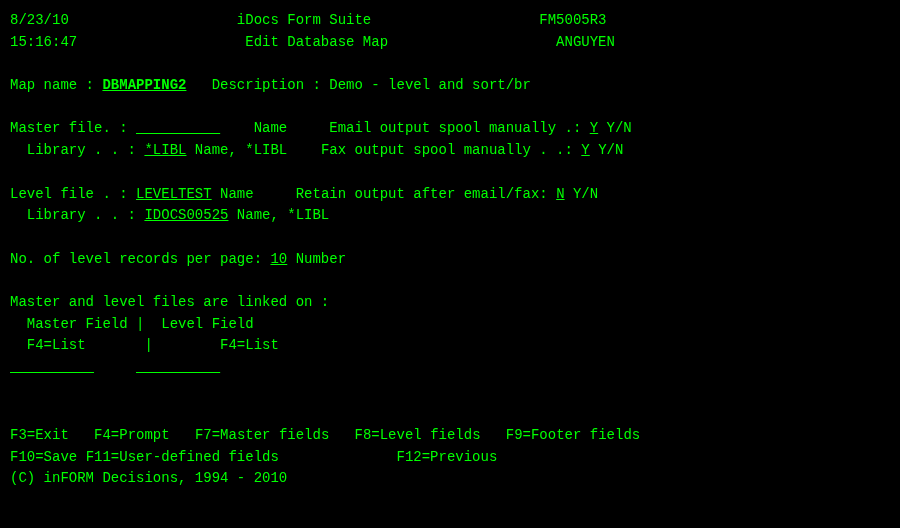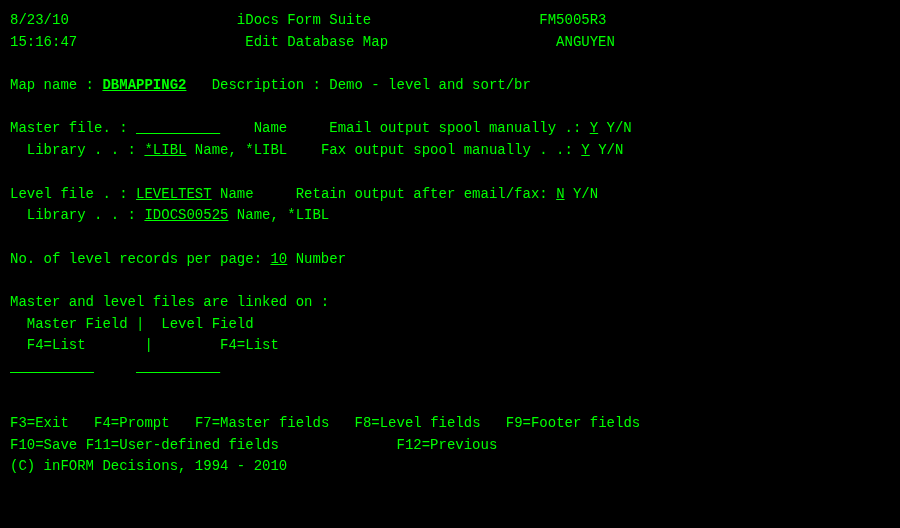--- a/index.html
+++ b/index.html
@@ -46,18 +46,18 @@
 
 <span>Master and level files are linked on :</span>
 <span>  Master Field</span> | <span> Level Field</span>
 <span>  F4=List</span>       | <span>       F4=List</span>
 <span style="text-decoration:underline;">__________</span>     <span style="text-decoration:underline;">__________</span>
 
 
 
 </pre>
 
-  <div style="position:absolute; bottom:50px; left:10px; right:10px;">
+  <div style="position:absolute; bottom:38px; left:10px; right:10px;">
     <pre><span>F3=Exit</span>   <span>F4=Prompt</span>   <span>F7=Master fields</span>   <span>F8=Level fields</span>   <span>F9=Footer fields</span>
 <span>F10=Save</span> <span>F11=User-defined fields</span>              <span>F12=Previous</span>
 <span>(C) inFORM Decisions, 1994 - 2010</span></pre>
   </div>
 </div>
 
 </body></html>

